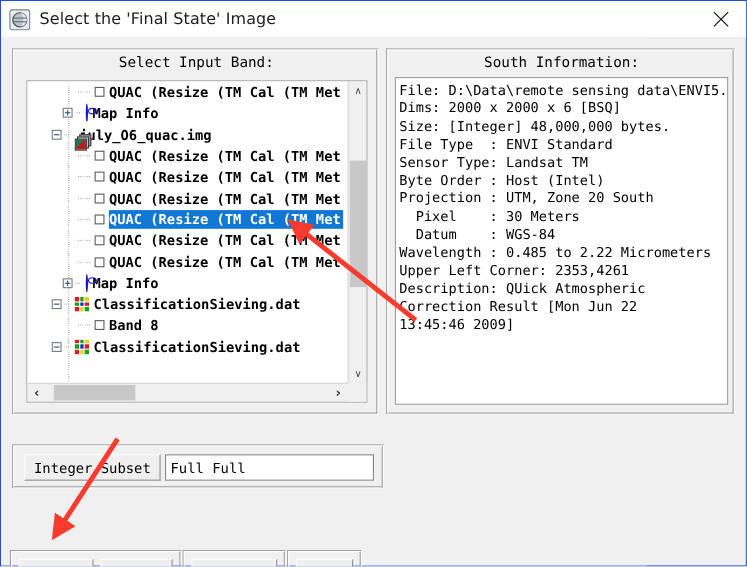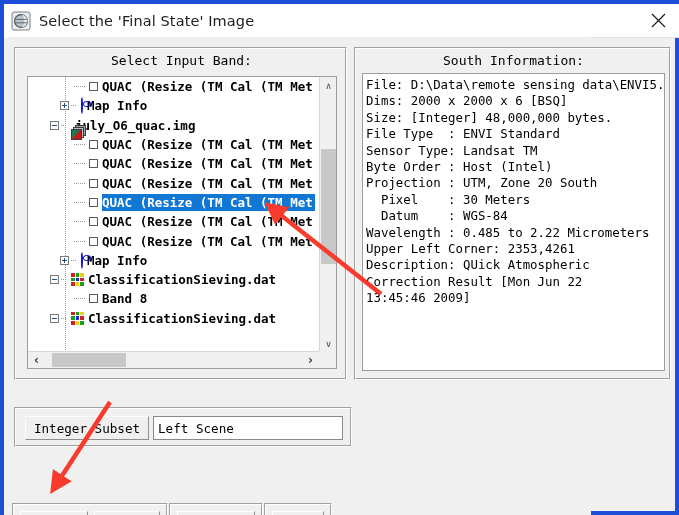--- a/index.html
+++ b/index.html
@@ -7,21 +7,21 @@
     width: 679px; height: 515px;
     overflow: hidden;
     background: #f0f0f0;
     font-family: "Liberation Sans", sans-serif;
   }
   #root {
     position: relative;
     width: 679px; height: 515px;
     background: #f0f0f0;
     box-sizing: border-box;
-    border: 4px solid #1d4ed8;
+    border: 1px solid #1d4ed8;
   }
 
   
   #titlebar {
     position: absolute; left: 0; top: 0;
     width: 677px; height: 33px;
     background: #ffffff;
     display: flex; align-items: center;
     border-bottom: 1px solid #e2e2e2;
   }
@@ -551,21 +551,21 @@
 Description: QUick Atmospheric
 Correction Result [Mon Jun 22
 13:45:46 2009]</div>
         </div>
       </div>
     </div>
 
     <div id="subset-group" class="etched">
       <div class="etched-in">
         <div id="spatial-subset-btn">Integer Subset</div>
-        <div id="fullscene-field">Left Scene</div>
+        <div id="fullscene-field">Full Full</div>
       </div>
     </div>
 
     <div id="btnbar">
       <div class="btn-group" style="left:0px; width:156px;">
         <div class="inner">
           <div class="pbtn" style="width:68px;">OK</div>
           <div class="pbtn" style="width:66px;">Cancel</div>
         </div>
       </div>

